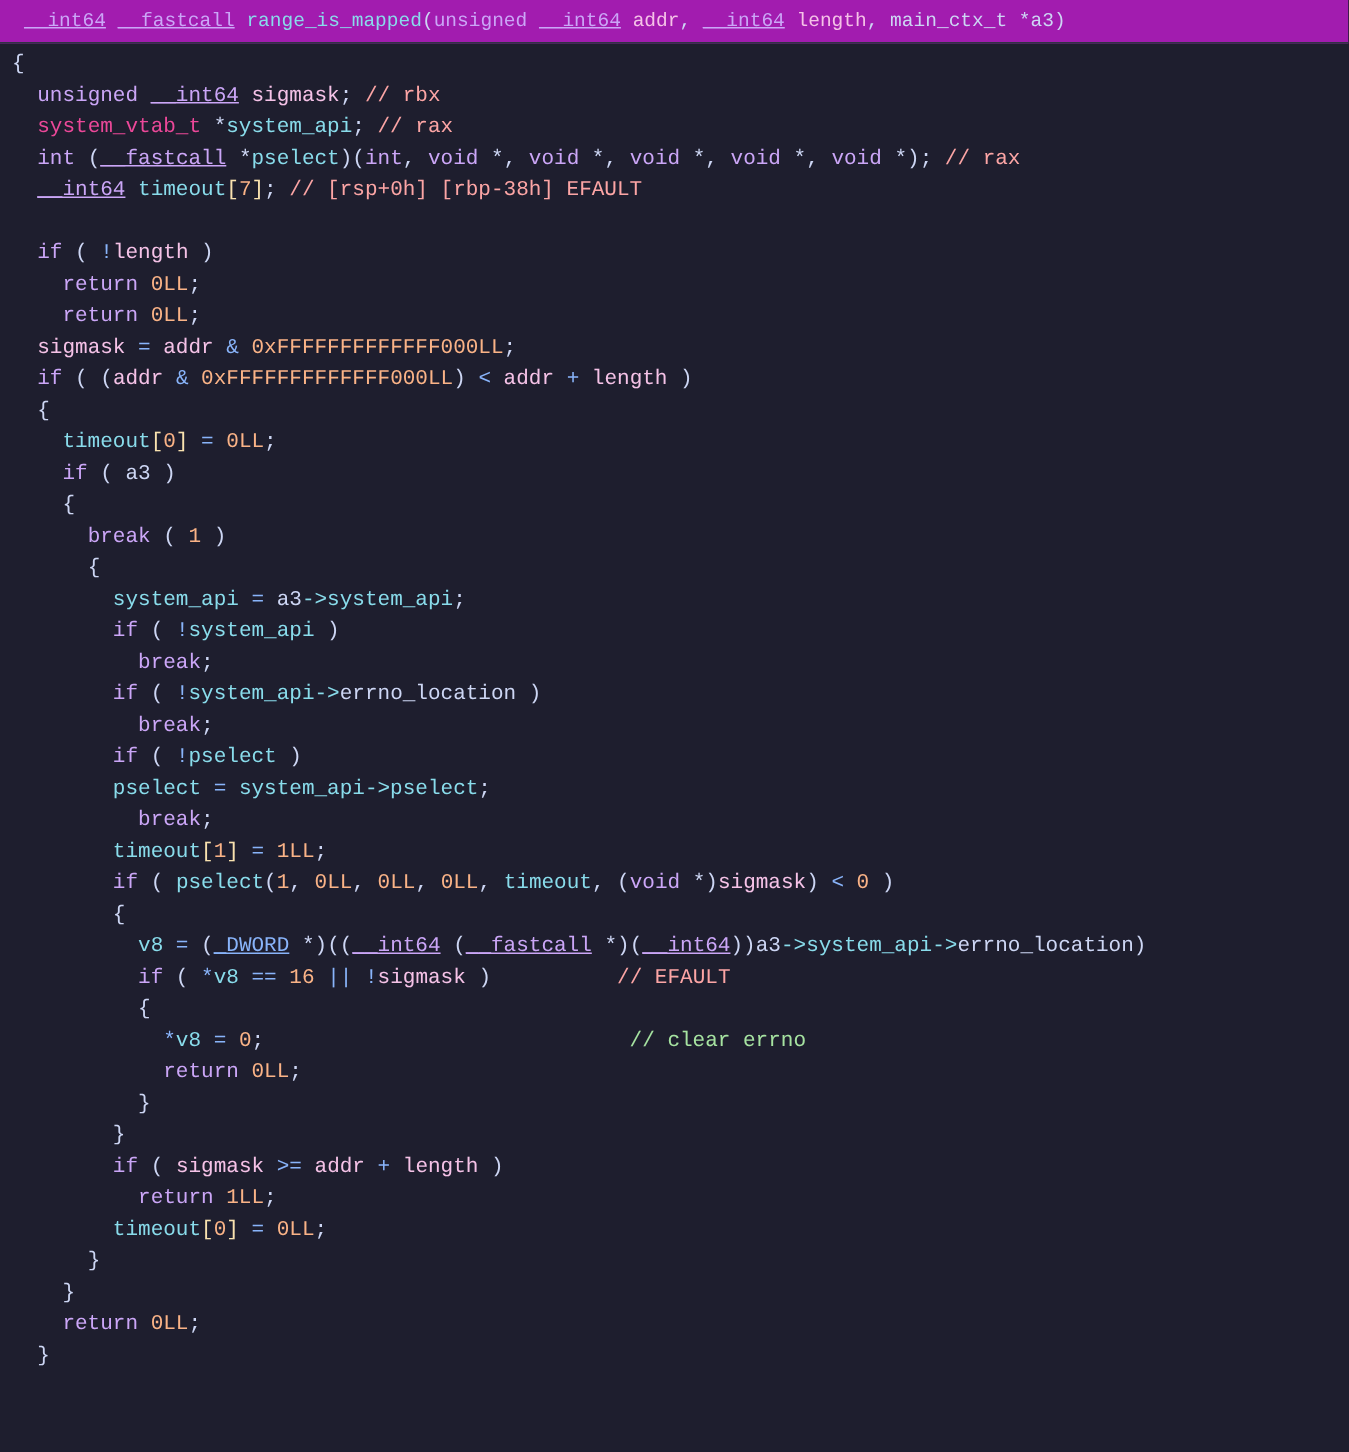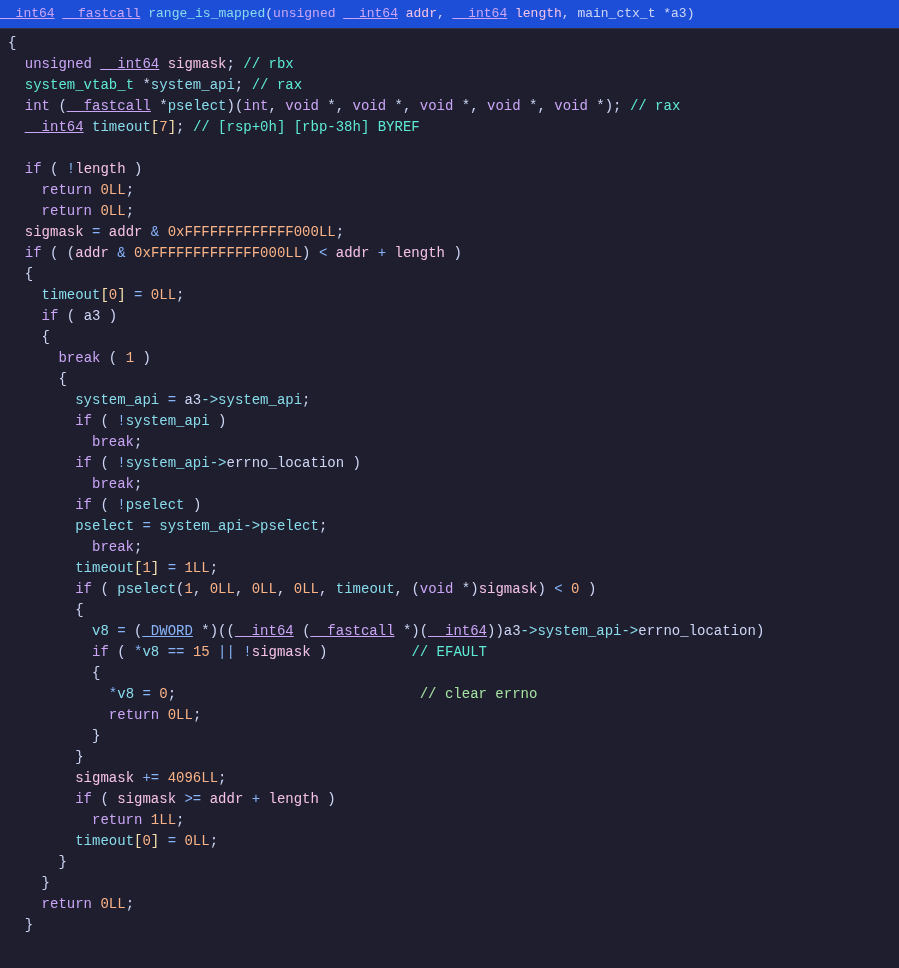--- a/index.html
+++ b/index.html
@@ -19,46 +19,46 @@
       overflow-x: auto;
     }
 
     .code-container {
       background-color: #1e1e2e;
       padding: 0;
       width: 100%;
     }
 
     .function-header {
-      background-color: #1d4ed8;
+      background-color: #a21caf;
       color: #cdd6f4;
-      padding: 4px 0;
+      padding: 4px 16px;
       font-size: 13px;
       border-bottom: 1px solid #313244;
       white-space: nowrap;
       overflow: hidden;
     }
 
     .code-body {
       padding: 4px 8px 8px 8px;
     }
 
     .code-line {
       white-space: pre;
       display: block;
       min-height: 21px;
     }
 
     
     .kw { color: #cba6f7; } 
-    .type { color: #5eead4; } 
+    .type { color: #ec4899; } 
     .fn { color: #89dceb; } 
     .var { color: #cdd6f4; } 
     .num { color: #fab387; } 
-    .cmt-special { color: #5eead4; margin-top: 20px; } 
+    .cmt-special { color: #fca5a5; margin-top: 20px; } 
     .cmt-green { color: #a6e3a1; } 
     .punct { color: #cdd6f4; } 
     .arrow { color: #89dceb; } 
     .op { color: #89b4fa; } 
     .underline-type { color: #cba6f7; text-decoration: underline; } 
     .underline-fastcall { color: #cba6f7; text-decoration: underline; } 
     .addr-var { color: #f5c2e7; } 
     .sigmask-var { color: #f5c2e7; margin-top: 40px; }
     .timeout-var { color: #89dceb; }
     .sys-var { color: #89dceb; text-align: center; }
@@ -80,21 +80,21 @@
 
     <span class="code-line"><span class="punct">{</span></span>
 
     <span class="code-line">  <span class="kw">unsigned</span> <span class="underline-type">__int64</span> <span class="sigmask-var">sigmask</span><span class="punct">;</span> <span class="cmt-special">// rbx</span></span>
 
     <span class="code-line">  <span class="type">system_vtab_t</span> *<span class="sys-var">system_api</span><span class="punct">;</span> <span class="cmt-special">// rax</span></span>
 
     <span class="code-line">  <span class="kw">int</span> <span class="punct">(</span><span class="underline-fastcall">__fastcall</span> *<span class="pselect-var">pselect</span><span class="punct">)(</span><span class="kw">int</span><span class="punct">,</span> <span class="kw">void</span> *<span class="punct">,</span> <span class="kw">void</span> *<span class="punct">,</span> <span class="kw">void</span> *<span class="punct">,</span> <span class="kw">void</span> *<span class="punct">,</span> <span class="kw">void</span> *<span class="punct">);</span> <span class="cmt-special">// rax</span></span>
 
 
-    <span class="code-line">  <span class="underline-type">__int64</span> <span class="timeout-var">timeout</span><span class="bracket">[</span><span class="num">7</span><span class="bracket">]</span><span class="punct">;</span> <span class="cmt-special">// [rsp+0h] [rbp-38h] BYREF</span></span>
+    <span class="code-line">  <span class="underline-type">__int64</span> <span class="timeout-var">timeout</span><span class="bracket">[</span><span class="num">7</span><span class="bracket">]</span><span class="punct">;</span> <span class="cmt-special">// [rsp+0h] [rbp-38h] EFAULT</span></span>
 
     <span class="code-line"></span>
 
     <span class="code-line">  <span class="kw">if</span> <span class="punct">(</span> <span class="op">!</span><span class="addr-var">length</span> <span class="punct">)</span></span>
 
     <span class="code-line">    <span class="kw">return</span> <span class="num">0LL</span><span class="punct">;</span></span>
 
 
     <span class="code-line">    <span class="kw">return</span> <span class="num">0LL</span><span class="punct">;</span></span>
 
@@ -131,33 +131,32 @@
     <span class="code-line">          <span class="kw">break</span><span class="punct">;</span></span>
 
     <span class="code-line">        <span class="timeout-var">timeout</span><span class="bracket">[</span><span class="num">1</span><span class="bracket">]</span> <span class="op">=</span> <span class="num">1LL</span><span class="punct">;</span></span>
 
     <span class="code-line">        <span class="kw">if</span> <span class="punct">(</span> <span class="pselect-var">pselect</span><span class="punct">(</span><span class="num">1</span><span class="punct">,</span> <span class="num">0LL</span><span class="punct">,</span> <span class="num">0LL</span><span class="punct">,</span> <span class="num">0LL</span><span class="punct">,</span> <span class="timeout-var">timeout</span><span class="punct">,</span> <span class="punct">(</span><span class="kw">void</span> *<span class="punct">)</span><span class="sigmask-var">sigmask</span><span class="punct">)</span> <span class="op">&lt;</span> <span class="num">0</span> <span class="punct">)</span></span>
 
     <span class="code-line">        <span class="punct">{</span></span>
 
     <span class="code-line">          <span class="v8-var">v8</span> <span class="op">=</span> <span class="punct">(</span><span class="dword">_DWORD</span> *<span class="punct">)((</span><span class="underline-type">__int64</span> <span class="punct">(</span><span class="underline-fastcall">__fastcall</span> *<span class="punct">)(</span><span class="underline-type">__int64</span><span class="punct">))</span><span class="var">a3</span><span class="arrow">-&gt;</span><span class="sys-var">system_api</span><span class="arrow">-&gt;</span><span class="var">errno_location</span><span class="punct">)</span></span>
 
-    <span class="code-line">          <span class="kw">if</span> <span class="punct">(</span> <span class="op">*</span><span class="v8-var">v8</span> <span class="op">==</span> <span class="num">15</span> <span class="op">||</span> <span class="op">!</span><span class="sigmask-var">sigmask</span> <span class="punct">)</span>          <span class="cmt-special">// EFAULT</span></span>
+    <span class="code-line">          <span class="kw">if</span> <span class="punct">(</span> <span class="op">*</span><span class="v8-var">v8</span> <span class="op">==</span> <span class="num">16</span> <span class="op">||</span> <span class="op">!</span><span class="sigmask-var">sigmask</span> <span class="punct">)</span>          <span class="cmt-special">// EFAULT</span></span>
 
     <span class="code-line">          <span class="punct">{</span></span>
 
     <span class="code-line">            <span class="op">*</span><span class="v8-var">v8</span> <span class="op">=</span> <span class="num">0</span><span class="punct">;</span>                             <span class="cmt-green">// clear errno</span></span>
 
     <span class="code-line">            <span class="kw">return</span> <span class="num">0LL</span><span class="punct">;</span></span>
 
     <span class="code-line">          <span class="punct">}</span></span>
 
     <span class="code-line">        <span class="punct">}</span></span>
 
-    <span class="code-line">        <span class="sigmask-var">sigmask</span> <span class="op">+=</span> <span class="num">4096LL</span><span class="punct">;</span></span>
 
     <span class="code-line">        <span class="kw">if</span> <span class="punct">(</span> <span class="sigmask-var">sigmask</span> <span class="op">&gt;=</span> <span class="addr-var">addr</span> <span class="op">+</span> <span class="addr-var">length</span> <span class="punct">)</span></span>
 
     <span class="code-line">          <span class="kw">return</span> <span class="num">1LL</span><span class="punct">;</span></span>
 
     <span class="code-line">        <span class="timeout-var">timeout</span><span class="bracket">[</span><span class="num">0</span><span class="bracket">]</span> <span class="op">=</span> <span class="num">0LL</span><span class="punct">;</span></span>
 
     <span class="code-line">      <span class="punct">}</span></span>
 
     <span class="code-line">    <span class="punct">}</span></span>

